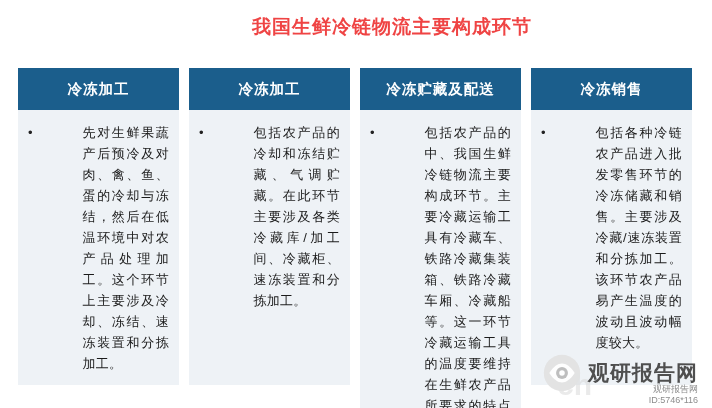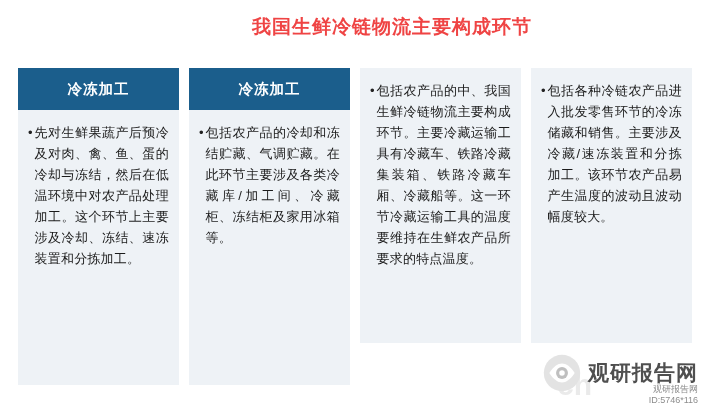--- a/index.html
+++ b/index.html
@@ -74,20 +74,21 @@
     line-height: 21px;
     color: #222;
     margin-right: 2px;
   }
   .bullet-text {
     font-size: 13px;
     line-height: 21px;
     color: #1b1b1b;
     text-align: justify;
     letter-spacing: 0.2px;
+    margin-left: 48px;
   }
   
   #watermark {
     position: absolute;
     right: 14px;
     bottom: 16px;
     display: flex;
     flex-direction: row;
     align-items: center;
     opacity: 0.97;
@@ -140,35 +141,37 @@
           <span class="bullet-text">先对生鲜果蔬产后预冷及对肉、禽、鱼、蛋的冷却与冻结，然后在低温环境中对农产品处理加工。这个环节上主要涉及冷却、冻结、速冻装置和分拣加工。</span>
         </div>
       </div>
     </div>
 
     <div class="card">
       <div class="card-head">冷冻加工</div>
       <div class="card-body">
         <div class="bullet-row">
           <span class="bullet-dot">•</span>
-          <span class="bullet-text">包括农产品的冷却和冻结贮藏、气调贮藏。在此环节主要涉及各类冷藏库/加工间、冷藏柜、冻结柜及家用冰箱等。</span>
+          <span class="bullet-text">包括农产品的冷却和冻结贮藏、气调贮藏。在此环节主要涉及各类冷藏库/加工间、冷藏柜、速冻装置和分拣加工。</span>
         </div>
       </div>
     </div>
 
     <div class="card">
+      <div class="card-head">冷冻贮藏及配送</div>
       <div class="card-body">
         <div class="bullet-row">
           <span class="bullet-dot">•</span>
           <span class="bullet-text">包括农产品的中、我国生鲜冷链物流主要构成环节。主要冷藏运输工具有冷藏车、铁路冷藏集装箱、铁路冷藏车厢、冷藏船等。这一环节冷藏运输工具的温度要维持在生鲜农产品所要求的特点温度。</span>
         </div>
       </div>
     </div>
 
     <div class="card">
+      <div class="card-head">冷冻销售</div>
       <div class="card-body">
         <div class="bullet-row">
           <span class="bullet-dot">•</span>
           <span class="bullet-text">包括各种冷链农产品进入批发零售环节的冷冻储藏和销售。主要涉及冷藏/速冻装置和分拣加工。该环节农产品易产生温度的波动且波动幅度较大。</span>
         </div>
       </div>
     </div>
 
   </div>
 

